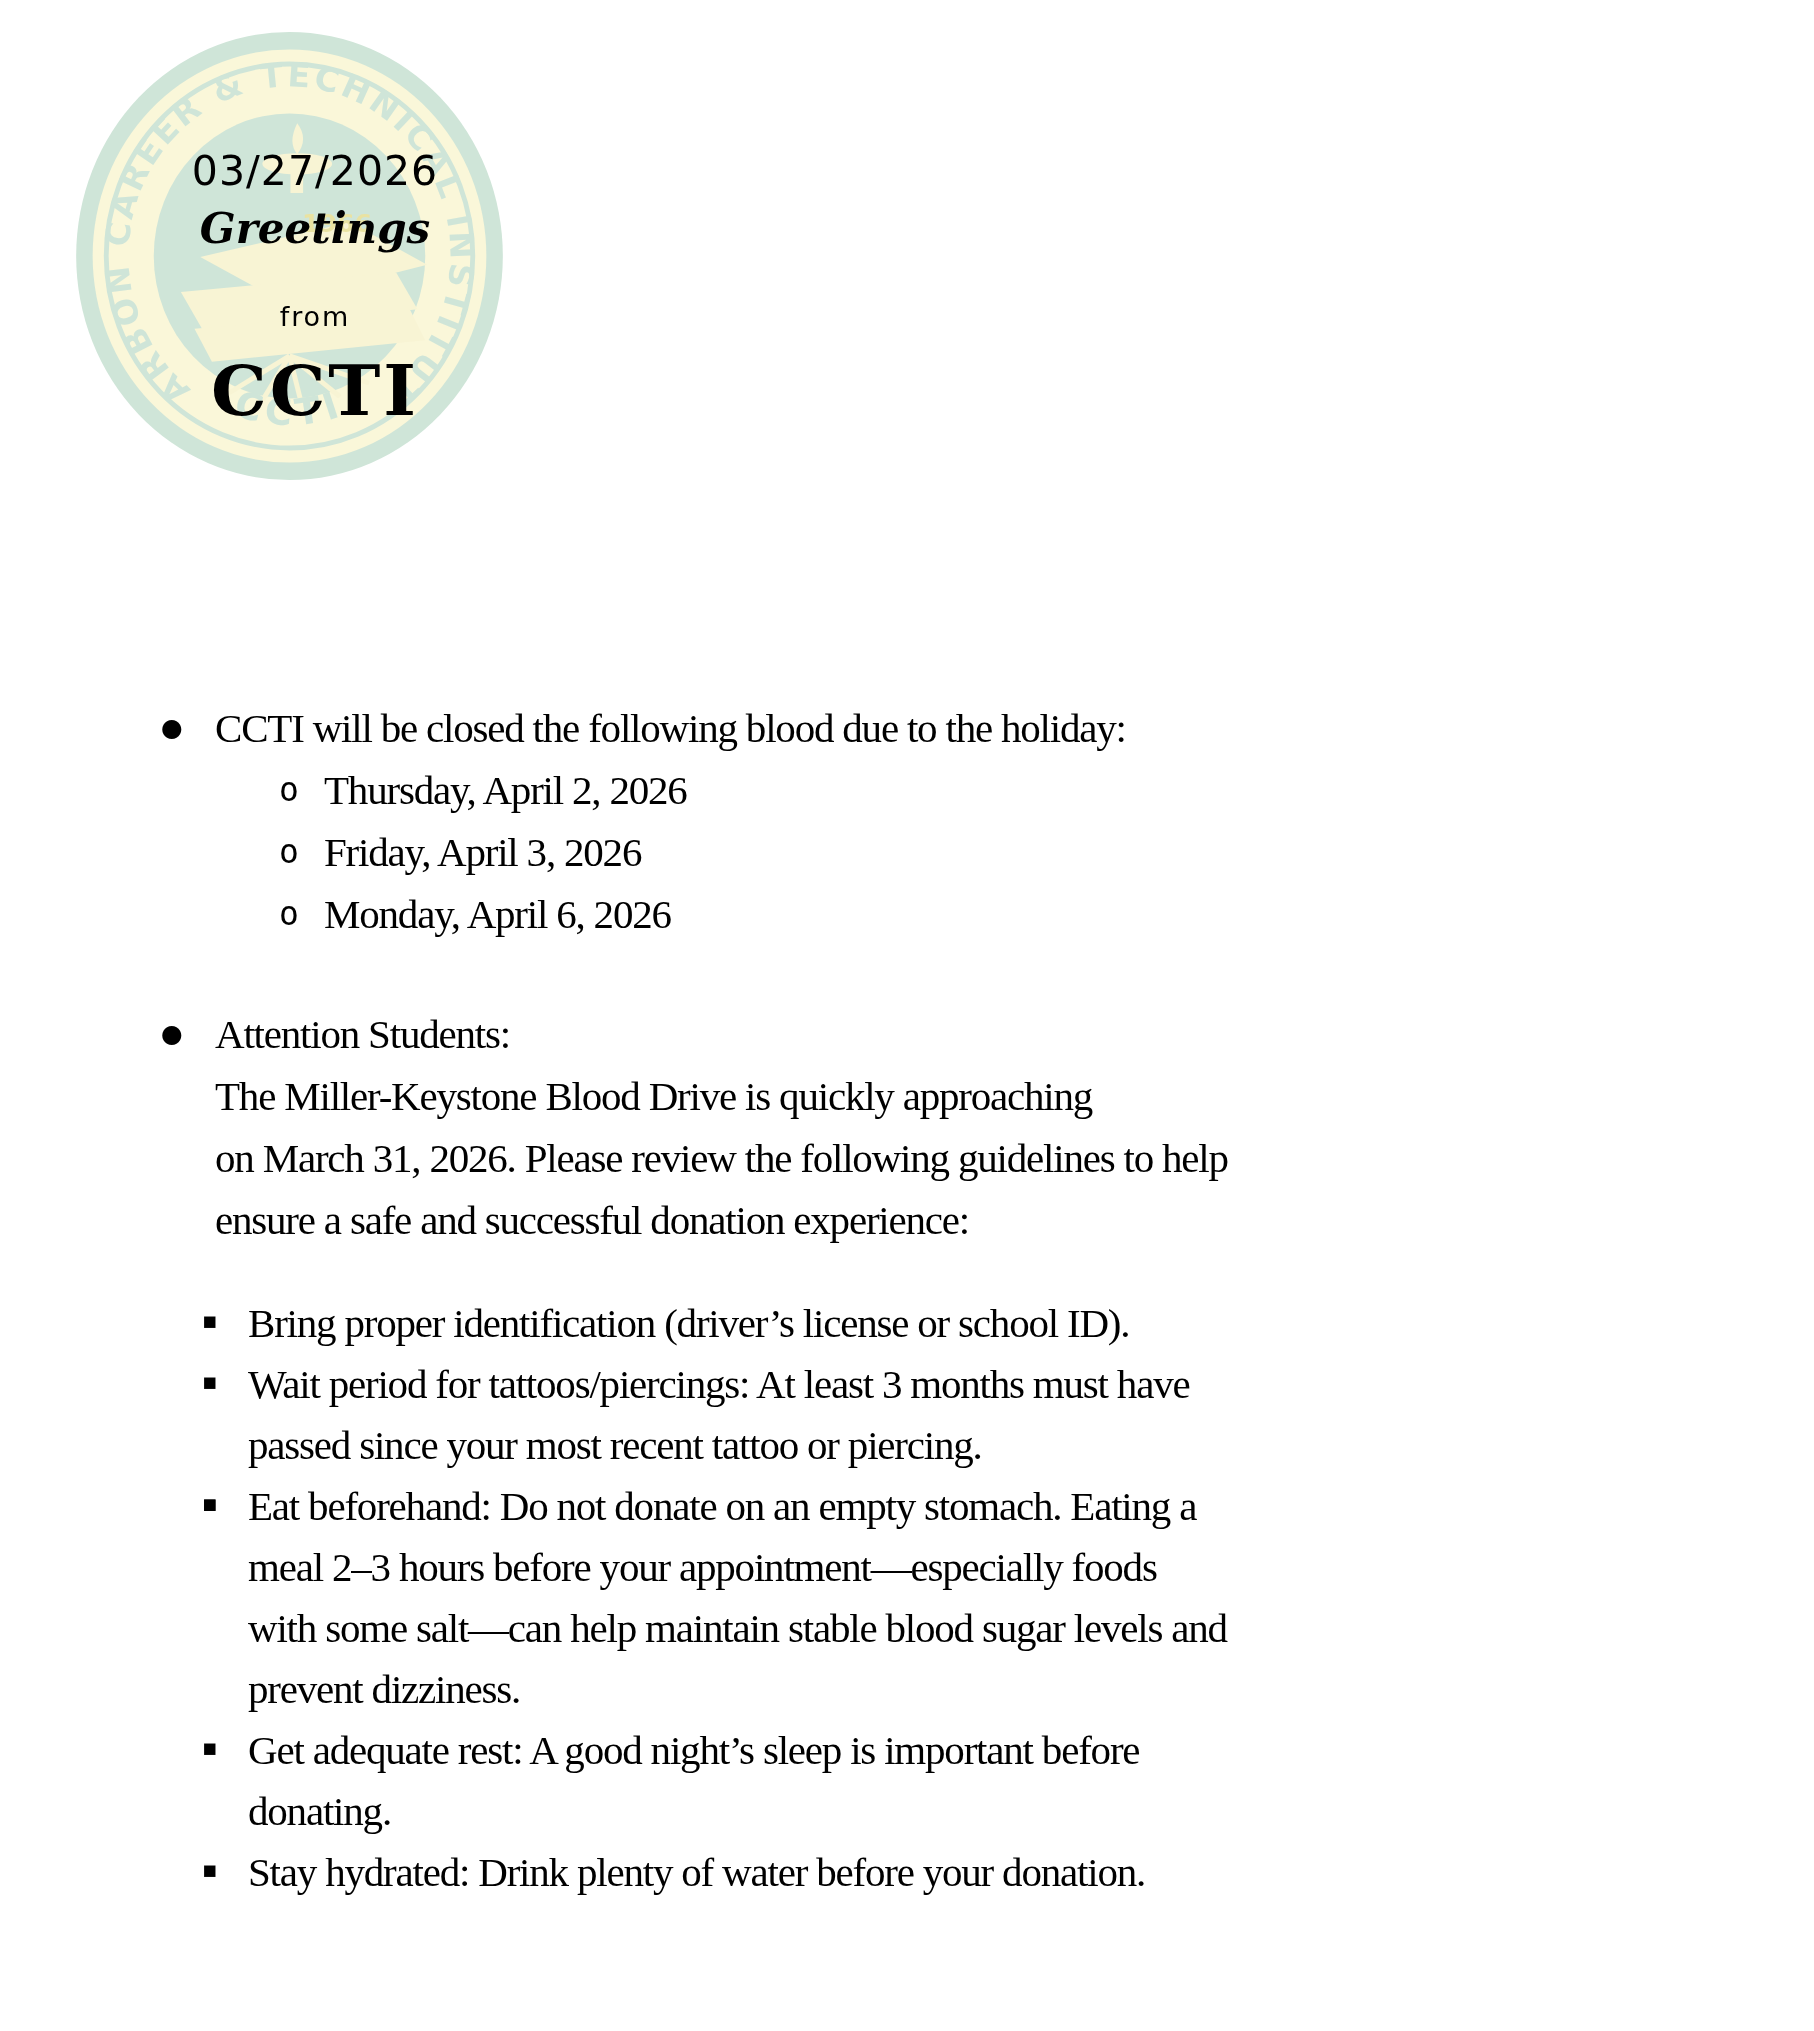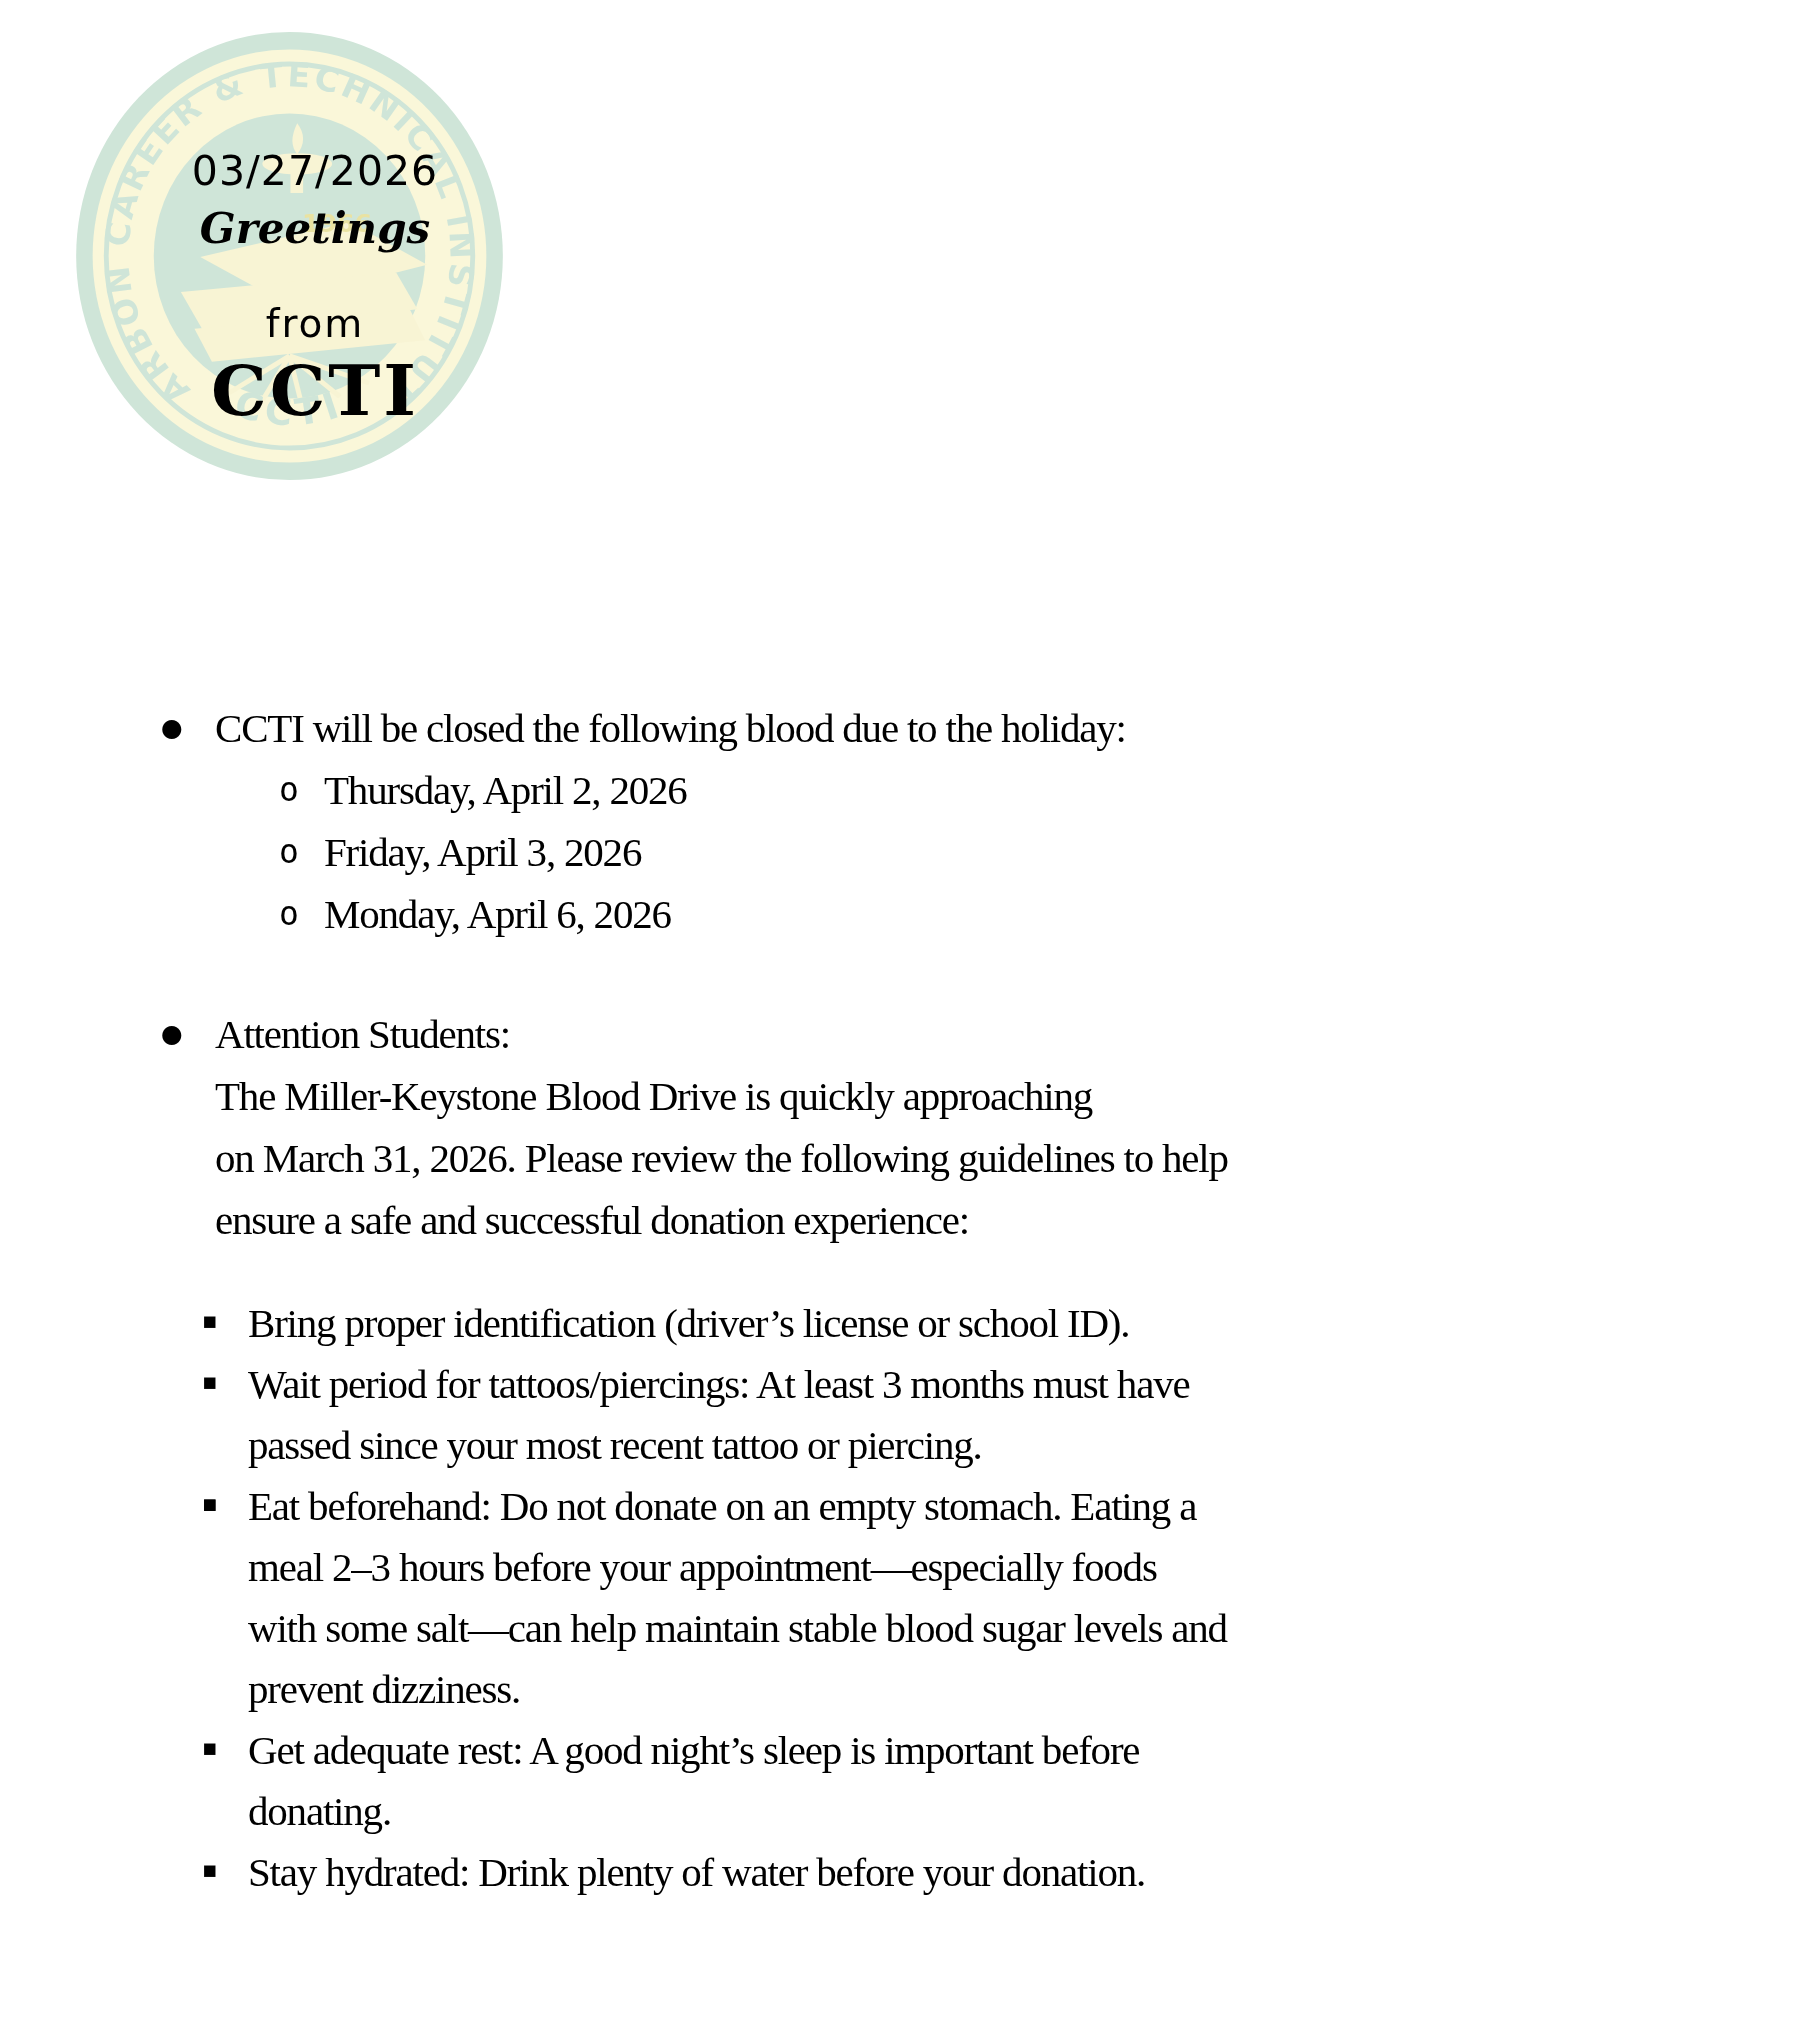--- a/index.html
+++ b/index.html
@@ -6,21 +6,21 @@
   .page{position:relative;width:1815px;height:2032px;background:#ffffff;overflow:hidden;
         font-family:"Liberation Serif",serif;color:#000;}
 
   
   .seal{position:absolute;left:76px;top:32px;width:427px;height:448px;}
   .seal svg{display:block;width:427px;height:448px;}
 
   .ov{position:absolute;left:92px;width:446px;text-align:center;color:#000000;}
   .ov-date{top:147px;font-family:"DejaVu Sans",sans-serif;font-size:41px;letter-spacing:1px;}
   .ov-script{top:204px;font-family:"DejaVu Serif",serif;font-style:italic;font-weight:bold;font-size:42px;}
-  .ov-from{top:301px;font-family:"DejaVu Sans",sans-serif;font-size:39px;letter-spacing:1.9px;}
+  .ov-from{top:301px;font-family:"DejaVu Sans",sans-serif;font-size:27px;letter-spacing:1.9px;}
   .ov-org{top:349px;font-family:"DejaVu Serif",serif;font-weight:bold;font-size:70px;letter-spacing:2.9px;}
 
   
   .doc{position:absolute;left:0;width:1815px;font-family:"Liberation Serif",serif;
        font-size:41px;letter-spacing:-1.2px;color:#000;}
   .block1{top:697px;line-height:62px;}
   .block2{top:1003px;line-height:62px;}
   .block3{top:1293px;line-height:61px;}
 
   .line{position:relative;white-space:nowrap;}

